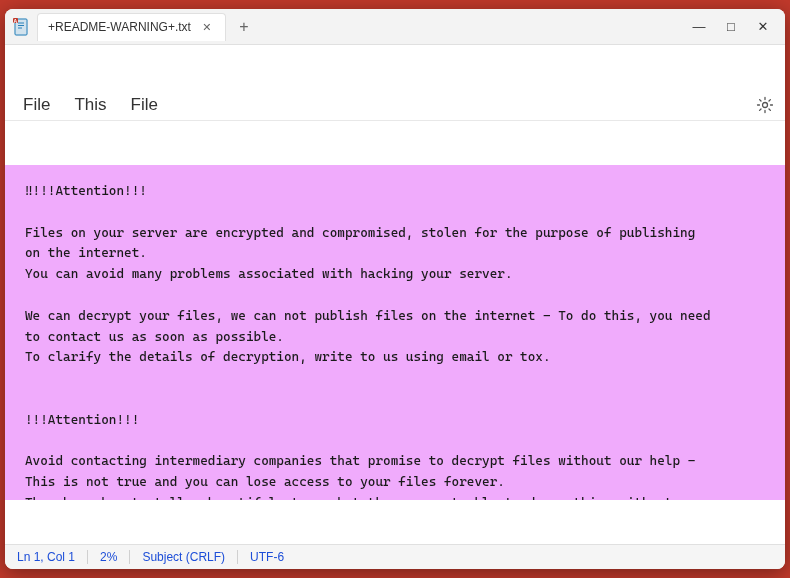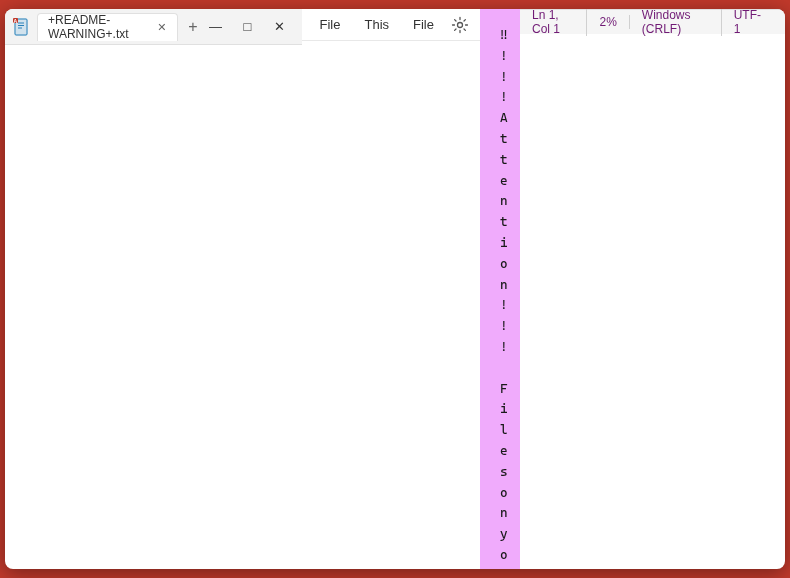--- a/index.html
+++ b/index.html
@@ -19,22 +19,23 @@
       overflow: hidden;
     }
 
     .window {
       width: 780px;
       height: 560px;
       background: #ffffff;
       border-radius: 8px;
       box-shadow: 0 4px 20px rgba(0,0,0,0.4);
       display: flex;
-      flex-direction: row;
+      flex-direction: column;
       overflow: hidden;
+      gap: 44px;
     }
 
     .title-bar {
       background: #f3f3f3;
       height: 36px;
       display: flex;
       align-items: center;
       padding: 0 8px;
       border-bottom: 1px solid #e0e0e0;
       user-select: none;
@@ -116,21 +117,21 @@
       align-items: center;
       padding: 0 8px;
       height: 32px;
       border-bottom: 1px solid #e8e8e8;
       background: #ffffff;
       gap: 4px;
     }
 
     .menu-item {
       padding: 4px 10px;
-      font-size: 13px;
+      font-size: 17px;
       color: #333;
       cursor: pointer;
       border-radius: 4px;
     }
 
     .menu-bar-right {
       margin-left: auto;
     }
 
     .gear-icon {
@@ -159,21 +160,21 @@
     }
 
     .status-bar {
       height: 24px;
       background: #f5f5f5;
       border-top: 1px solid #e0e0e0;
       display: flex;
       align-items: center;
       padding: 12px 12px;
       font-size: 12px;
-      color: #701a75;
+      color: #1d4ed8;
       gap: 0;
     }
 
     .status-item {
       padding: 0 12px;
       border-right: 1px solid #d0d0d0;
     }
 
     .status-item:first-child {
       padding-left: 0;
@@ -249,17 +250,17 @@
 do nothing except their beautiful stories.
 
 Email: studiocp25@hotmail.com
 Tox: 0B2A96C6BCEB27BA9C8E27A9EFC509A02B4915D2A2C9E1923E9F283C397F76321F22D70FB7FC
 
 Subject: 2AF20FA3</div>
 
   <div class="status-bar">
     <span class="status-item">Ln 1, Col 1</span>
     <span class="status-item">2%</span>
-    <span class="status-item">Windows (CRLF)</span>
-    <span class="status-item">UTF-1</span>
+    <span class="status-item">Subject (CRLF)</span>
+    <span class="status-item">UTF-6</span>
   </div>
 
 </div>
 
 </body></html>

